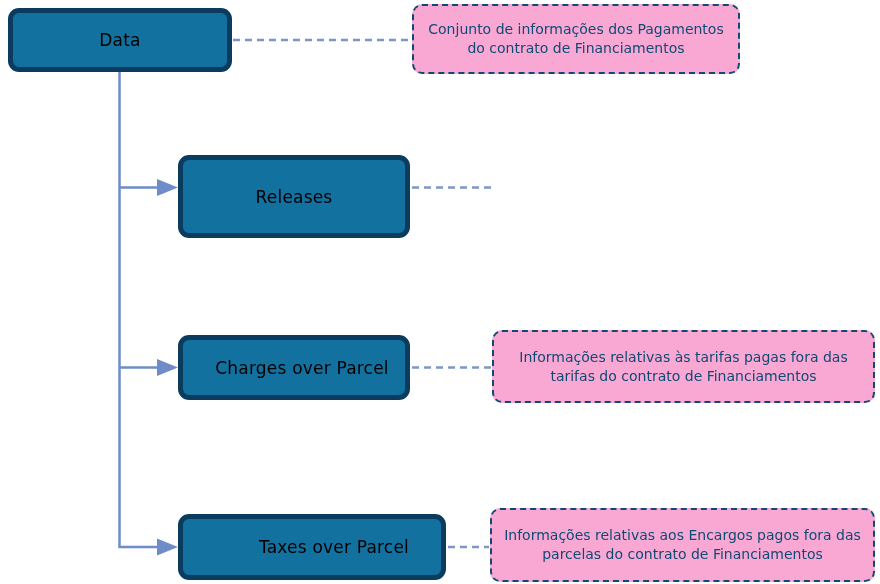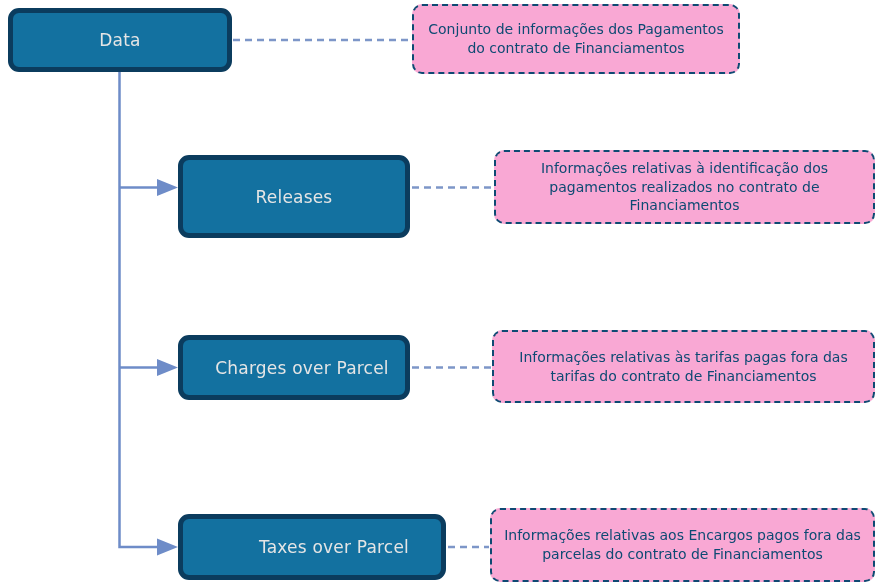--- a/index.html
+++ b/index.html
@@ -16,21 +16,21 @@
     left: 0; top: 0;
     width: 880px; height: 584px;
     pointer-events: none;
   }
   .node {
     position: absolute;
     box-sizing: border-box;
     background: #1371A0;
     border: 5px solid #0B3C5E;
     border-radius: 11px;
-    color: #e5e5e5;
+    color: #000000;
     font-size: 17px;
     display: flex;
     align-items: center;
     justify-content: center;
     text-align: center;
     letter-spacing: 0.2px;
   }
   .node-data     { left: 8px;   top: 8px;   width: 224px; height: 64px; }
   .node-releases { left: 178px; top: 155px; width: 232px; height: 83px; }
   .node-charges  { left: 178px; top: 335px; width: 232px; height: 65px; padding-left: 16px; }
@@ -90,23 +90,20 @@
   </div>
 
   <div class="node node-taxes">
     <span>Taxes over Parcel</span>
   </div>
 
   <div class="annotation ann-0">
     <span>Conjunto de informações dos Pagamentos do contrato de Financiamentos</span>
   </div>
 
-  <div class="annotation ann-1">
-    <span>Informações relativas à identificação dos pagamentos realizados no contrato de Financiamentos</span>
-  </div>
 
   <div class="annotation ann-2">
     <span>Informações relativas às tarifas pagas fora das tarifas do contrato de Financiamentos</span>
   </div>
 
   <div class="annotation ann-3">
     <span>Informações relativas aos Encargos pagos fora das parcelas do contrato de Financiamentos</span>
   </div>
 
 </div>

